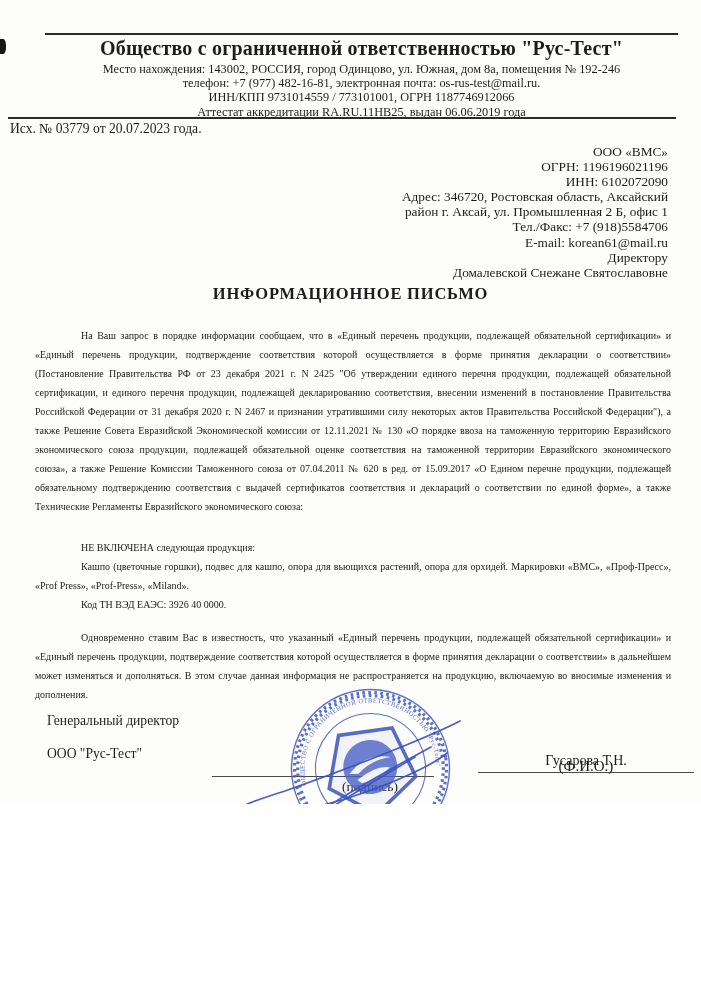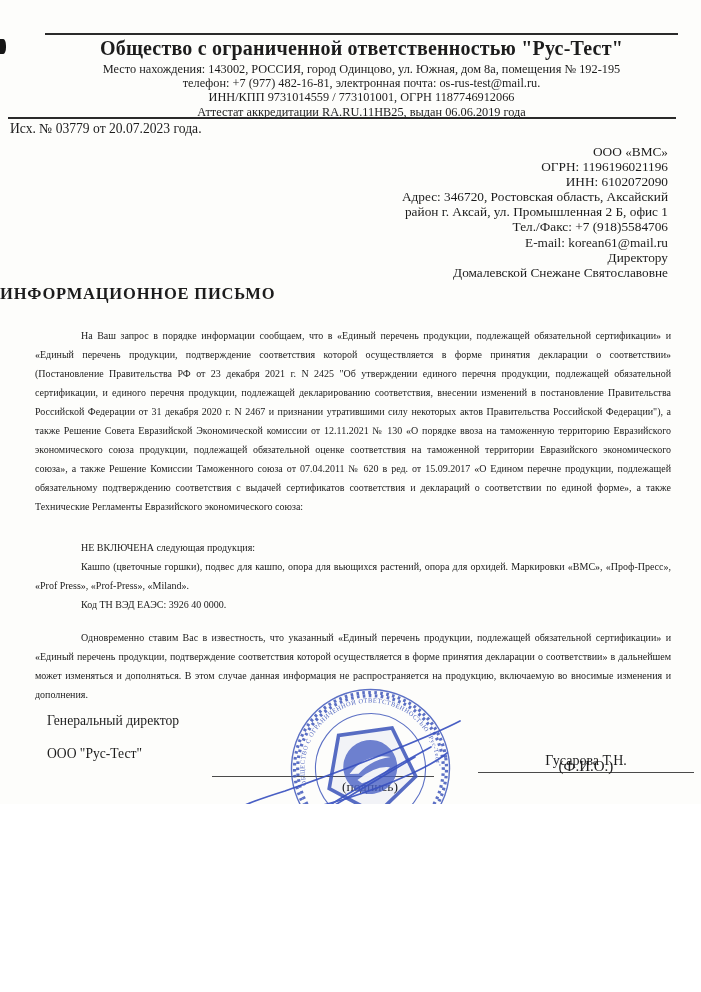--- a/index.html
+++ b/index.html
@@ -15,21 +15,21 @@
   }
   .head-lines { position:absolute; left:45px; top:62px; width:633px; text-align:center;
     font-size:12.3px; line-height:14.2px; }
   .head-rule { position:absolute; left:8px; top:117px; width:668px; border-top:2px solid #2a2a2a; }
   .outgoing { position:absolute; left:10px; top:121px; font-size:13.6px; }
   .recipient {
     position:absolute; right:33px; top:144px; text-align:right;
     font-size:13.3px; line-height:15.1px;
   }
   .title {
-    position:absolute; left:0; top:284px; width:701px; 
+    position:absolute; left:0; top:284px; width:701px; text-align:center;
     font-size:16.5px; font-weight:bold; letter-spacing:0.8px;
   }
   .body-text { position:absolute; left:35px; top:326px; width:636px;
     font-size:10px; line-height:19px; }
   .para { margin:0; text-indent:46px; text-align:justify; }
   .mt8  { margin-top:22px; }
   .mt14 { margin-top:14px; }
   .sig-area { position:absolute; left:0; top:708px; width:701px; height:240px; }
   .sig-label { position:absolute; left:47px; font-size:13.6px; }
   .sig-pos  { top:5px; }
@@ -51,21 +51,21 @@
 </head>
 <body>
 
 <div class="page">
 
   <div class="top-rule"></div>
 
   <div class="company-name">Общество с ограниченной ответственностью "Рус-Тест"</div>
 
   <div class="head-lines">
-    <div>Место нахождения: 143002, РОССИЯ, город Одинцово, ул. Южная, дом 8а, помещения № 192-195</div>
+    <div>Место нахождения: 143002, РОССИЯ, город Одинцово, ул. Южная, дом 8а, помещения № 192-246</div>
     <div>телефон: +7 (977) 482-16-81, электронная почта: os-rus-test@mail.ru.</div>
     <div>ИНН/КПП 9731014559 / 773101001, ОГРН 1187746912066</div>
     <div>Аттестат аккредитации RA.RU.11НВ25, выдан 06.06.2019 года</div>
   </div>
 
   <div class="head-rule"></div>
 
   <div class="outgoing">Исх. № 03779 от 20.07.2023 года.</div>
 
   <div class="recipient">

